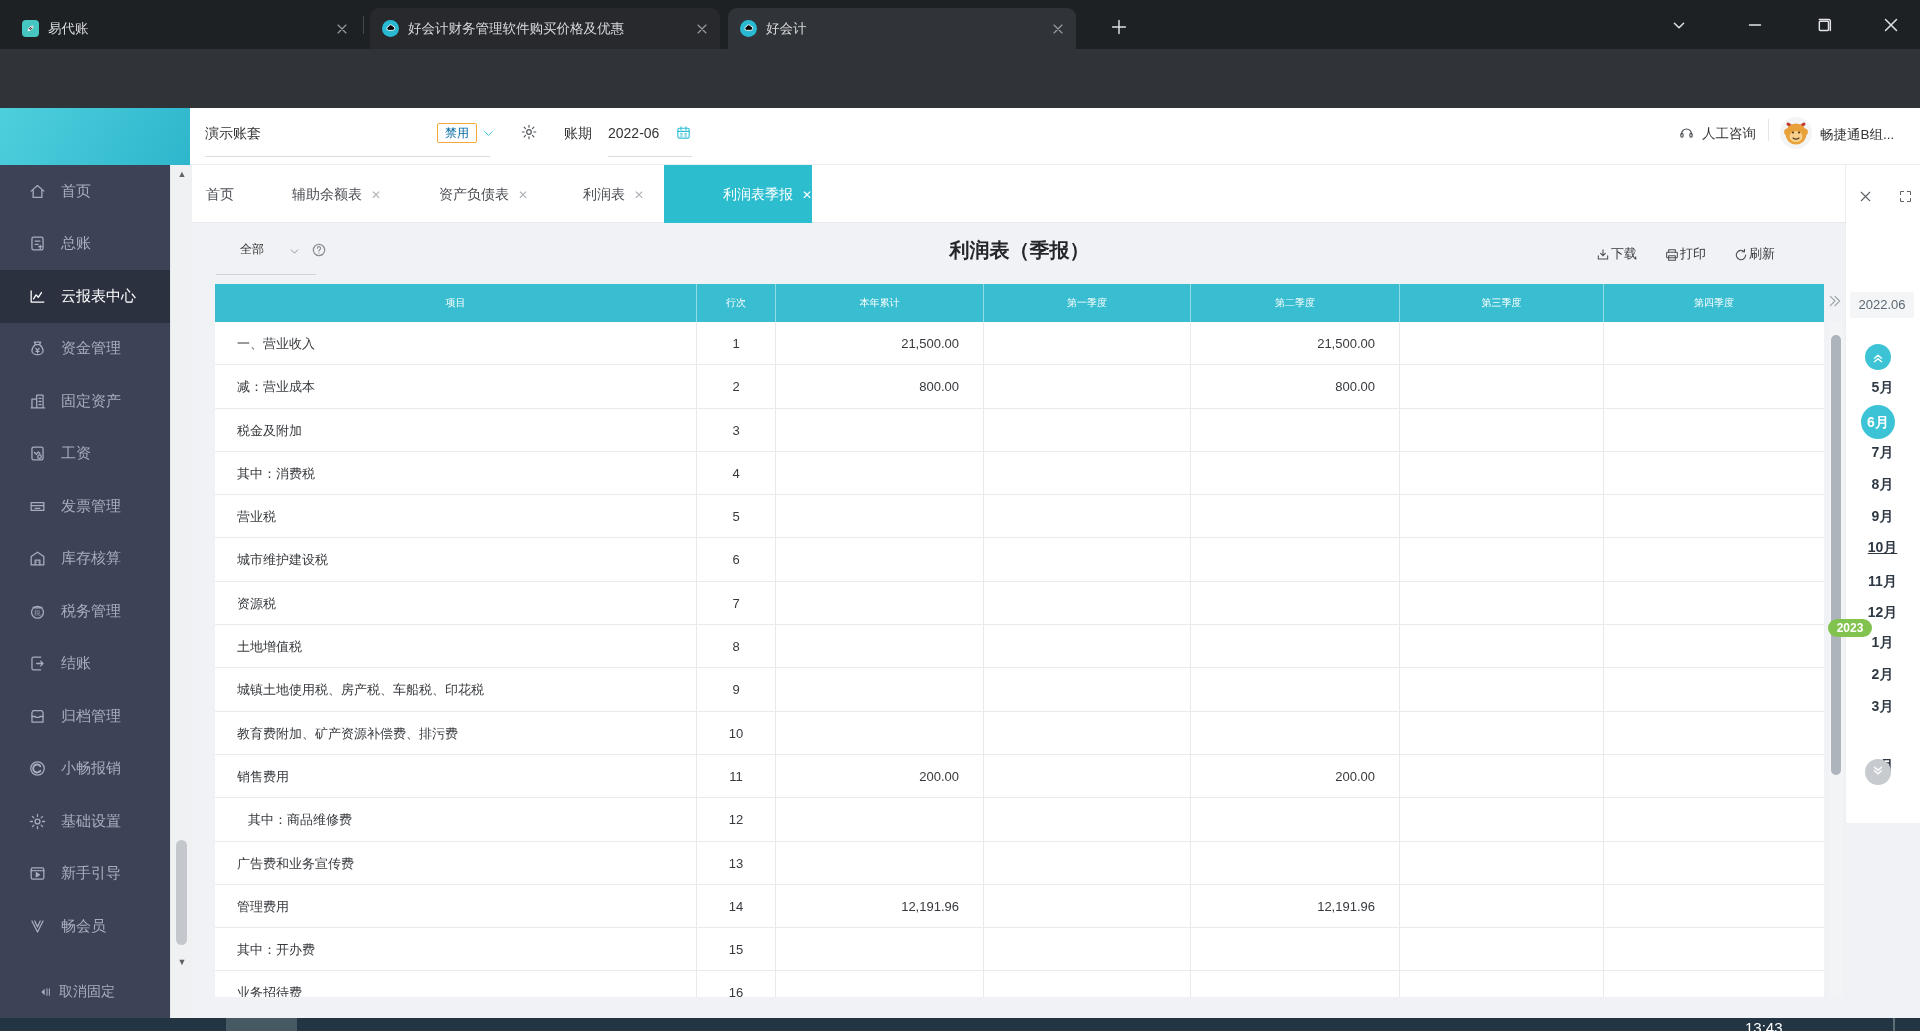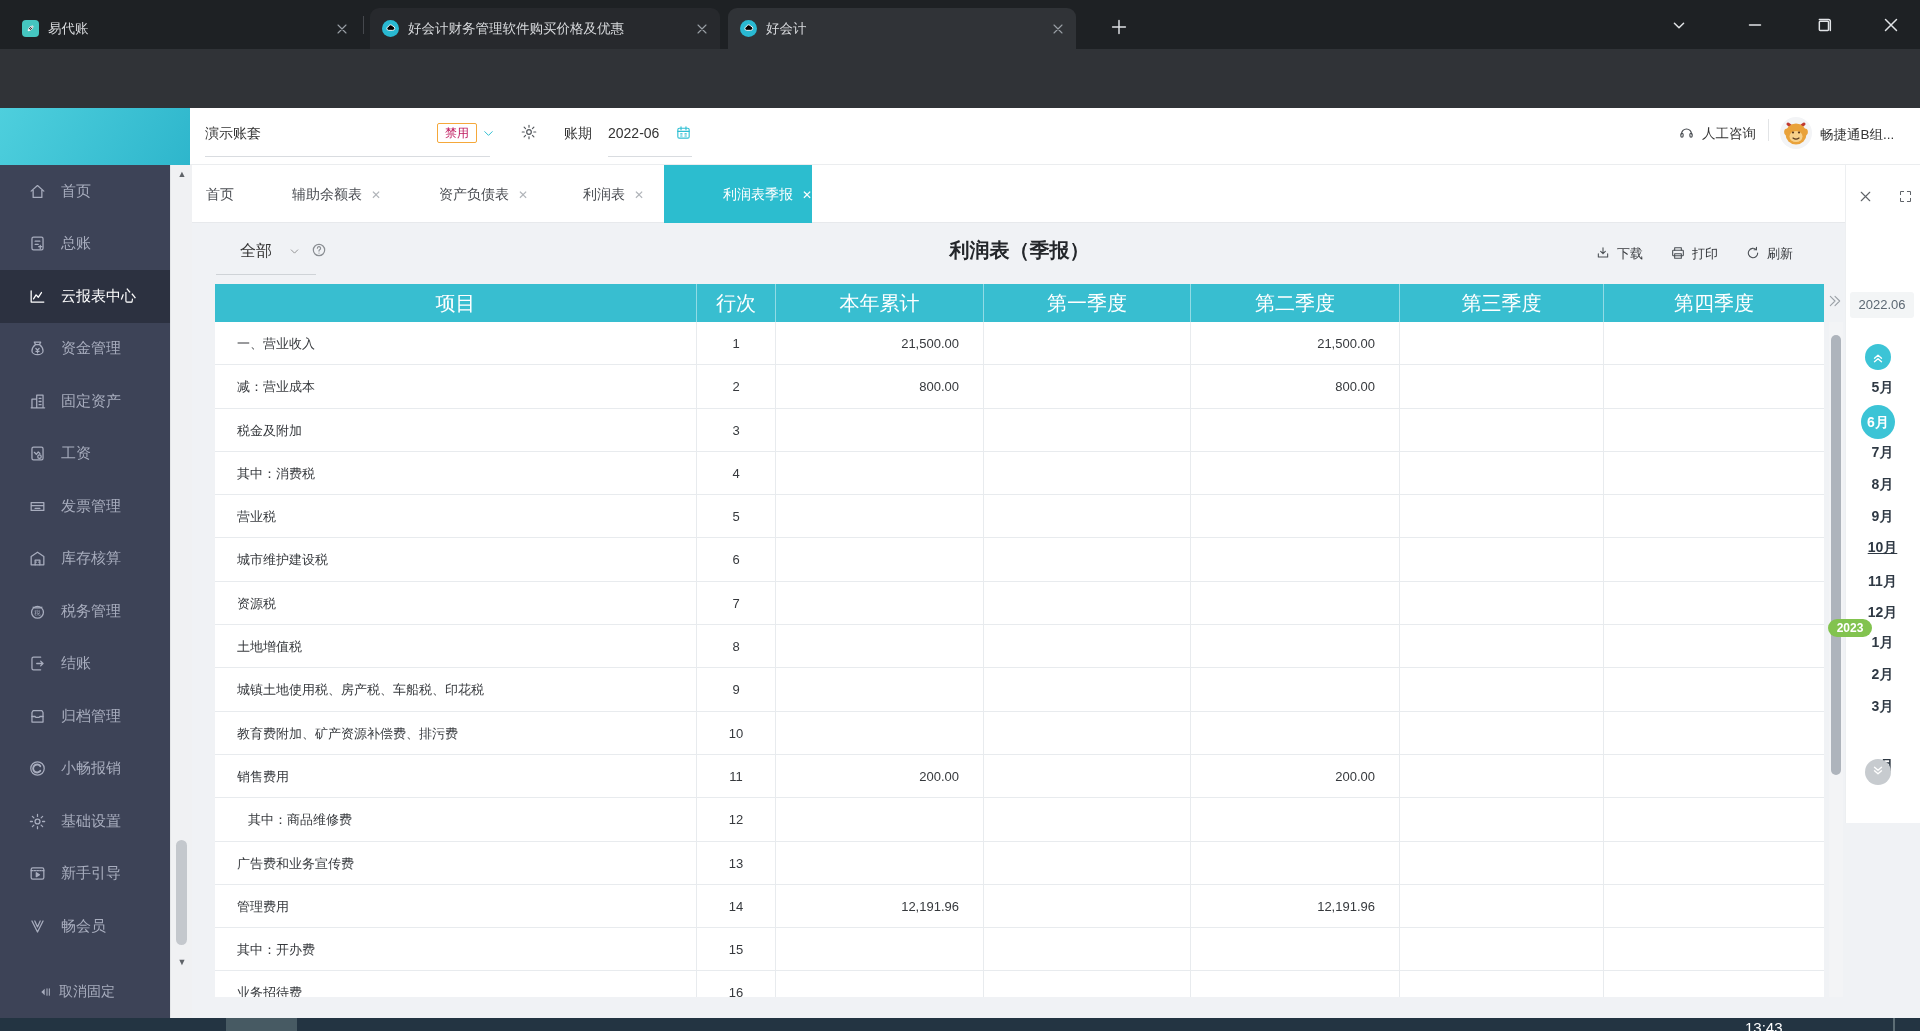--- a/index.html
+++ b/index.html
@@ -31,21 +31,21 @@
   #update-pill .dots{color:#dfe1e5;font-size:15px;letter-spacing:0}
 
   
   #app-header{position:absolute;left:0;top:108px;width:1920px;height:57px;background:#fff;border-bottom:1px solid #ebedef}
   #logo-block{position:absolute;left:0;top:108px;width:190px;height:57px;background:linear-gradient(120deg,#4ecfdd,#2eb6cc)}
   #logo-mark{position:absolute;left:12px;top:118px;width:32px;height:32px;color:#fff}
   #logo-text{position:absolute;left:50px;top:122px;color:#fff;font-size:17px;font-weight:bold;letter-spacing:1px}
   #edition{position:absolute;left:17px;top:147px;color:#fff;font-size:10.5px}
   .hdr-txt{position:absolute;top:125px;font-size:14px;color:#333}
   .hdr-line{position:absolute;top:156px;border-bottom:1px solid #d9dce0}
-  #status-badge{position:absolute;left:437px;top:123px;width:40px;height:20px;border:1px solid #f5a83a;border-radius:2px;color:#be185d;font-size:12px;text-align:center;line-height:18px}
+  #status-badge{position:absolute;left:437px;top:123px;width:40px;height:20px;border:1px solid #f5a83a;border-radius:2px;color:#0369a1;font-size:12px;text-align:center;line-height:18px}
   .hdr-ic{position:absolute;width:18px;height:18px}
   #user-divider{position:absolute;left:1768px;top:119px;width:1px;height:22px;background:#e2e4e6}
   #avatar{position:absolute;left:1780px;top:117px;width:32px;height:32px}
   #username{position:absolute;left:1820px;top:126px;font-size:13.5px;color:#333;width:98px;white-space:nowrap;overflow:hidden}
 
   
   #sidebar{position:absolute;left:0;top:165px;width:170px;height:853px;background:#3d4357}
   .sitem{height:52.5px;display:flex;align-items:center;padding-left:28px;gap:14px;color:#a8adbe;font-size:15px;cursor:default}
   .sitem .icon{width:19px;height:19px;flex:0 0 19px}
   .sitem.active{background:#2c3140;color:#fff}
@@ -57,32 +57,32 @@
   #sb-thumb{position:absolute;left:5px;top:675px;width:11px;height:105px;background:#c4c8cd;border-radius:6px}
 
   
   #ws-tabbar{position:absolute;left:192px;top:165px;width:1728px;height:58px;background:#fff;border-bottom:1px solid #e7e9ec}
   .wtab{position:absolute;top:0;height:58px;line-height:58px;font-size:14px;color:#4a4d52;white-space:nowrap}
   .wtab .x{color:#b0b4b9;font-size:12px;margin-left:9px}
   .wtab.active{background:#2cbdcf;color:#fff;text-align:right}
   .wtab.active .x{color:#fff}
 
   
-  #scope-label{position:absolute;left:240px;top:241px;font-size:16px;color:#333}
+  #scope-label{position:absolute;left:240px;top:241px;font-size:12px;color:#333}
   #scope-chev{position:absolute;left:288px;top:245px;width:13px;height:13px;color:#888}
   #scope-help{position:absolute;left:311px;top:242px;width:16px;height:16px;color:#8a8e93}
   #scope-underline{position:absolute;left:216px;top:274px;width:100px;border-bottom:1px solid #cfd3d7}
   #report-title{position:absolute;left:215px;top:237px;width:1609px;text-align:center;font-size:20px;font-weight:bold;color:#23262a}
   #report-actions{position:absolute;left:1595px;top:245px;display:flex;gap:27px}
-  .ract{display:flex;align-items:flex-start;gap:6px;font-size:13px;color:#34373b}
+  .ract{display:flex;align-items:flex-end;font-size:13px;color:#34373b}
   .ract .icon{width:16px;height:16px;color:#4a4f54}
 
   
   #grid-head{position:absolute;left:215px;top:284px;width:1609px;height:38px;display:flex;background:#38bed0}
-  .hcell{height:38px;line-height:38px;text-align:center;color:#fff;font-size:20px;border-right:1px solid rgba(255,255,255,.45)}
+  .hcell{height:38px;line-height:38px;text-align:center;color:#fff;font-size:10px;border-right:1px solid rgba(255,255,255,.45)}
   .hcell:last-child{border-right:none}
   #grid-body{position:absolute;left:215px;top:322px;width:1609px;height:675px;background:#fff;overflow:hidden}
   .grow{display:flex;height:43.3px;border-bottom:1px solid #e8ebee}
   .gcell{height:43.3px;line-height:43.3px;font-size:13px;color:#36393d;border-right:1px solid #e8ebee;white-space:nowrap;overflow:hidden}
   .gcell:last-child{border-right:none}
   .gc-item{padding-left:22px}
   .gc-line{text-align:center}
   .gc-num{text-align:right;padding-right:24px}
   #grid-chevron{position:absolute;left:1827px;top:293px;width:16px;height:16px;color:#9aa0a6}
   #tbl-track{position:absolute;left:1829px;top:322px;width:14px;height:675px;background:#f3f4f6}

